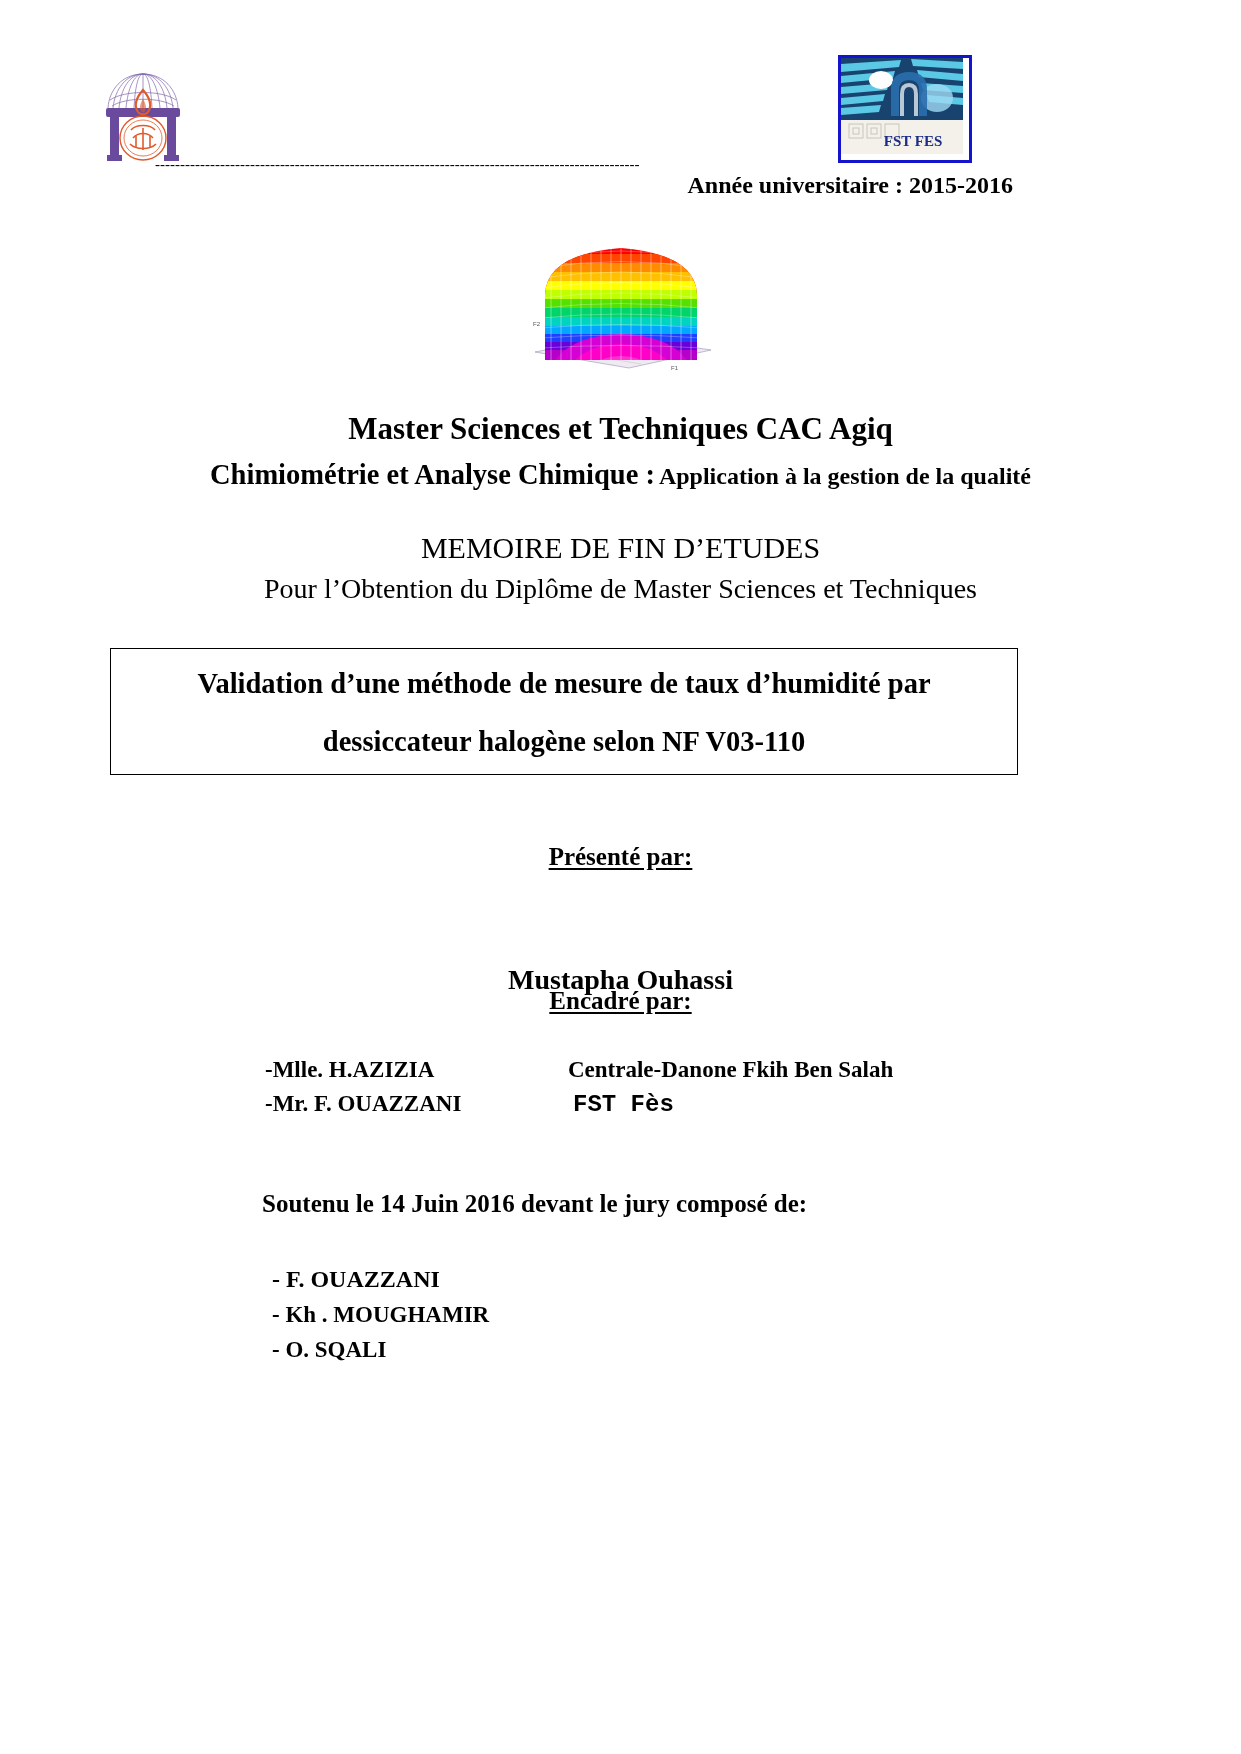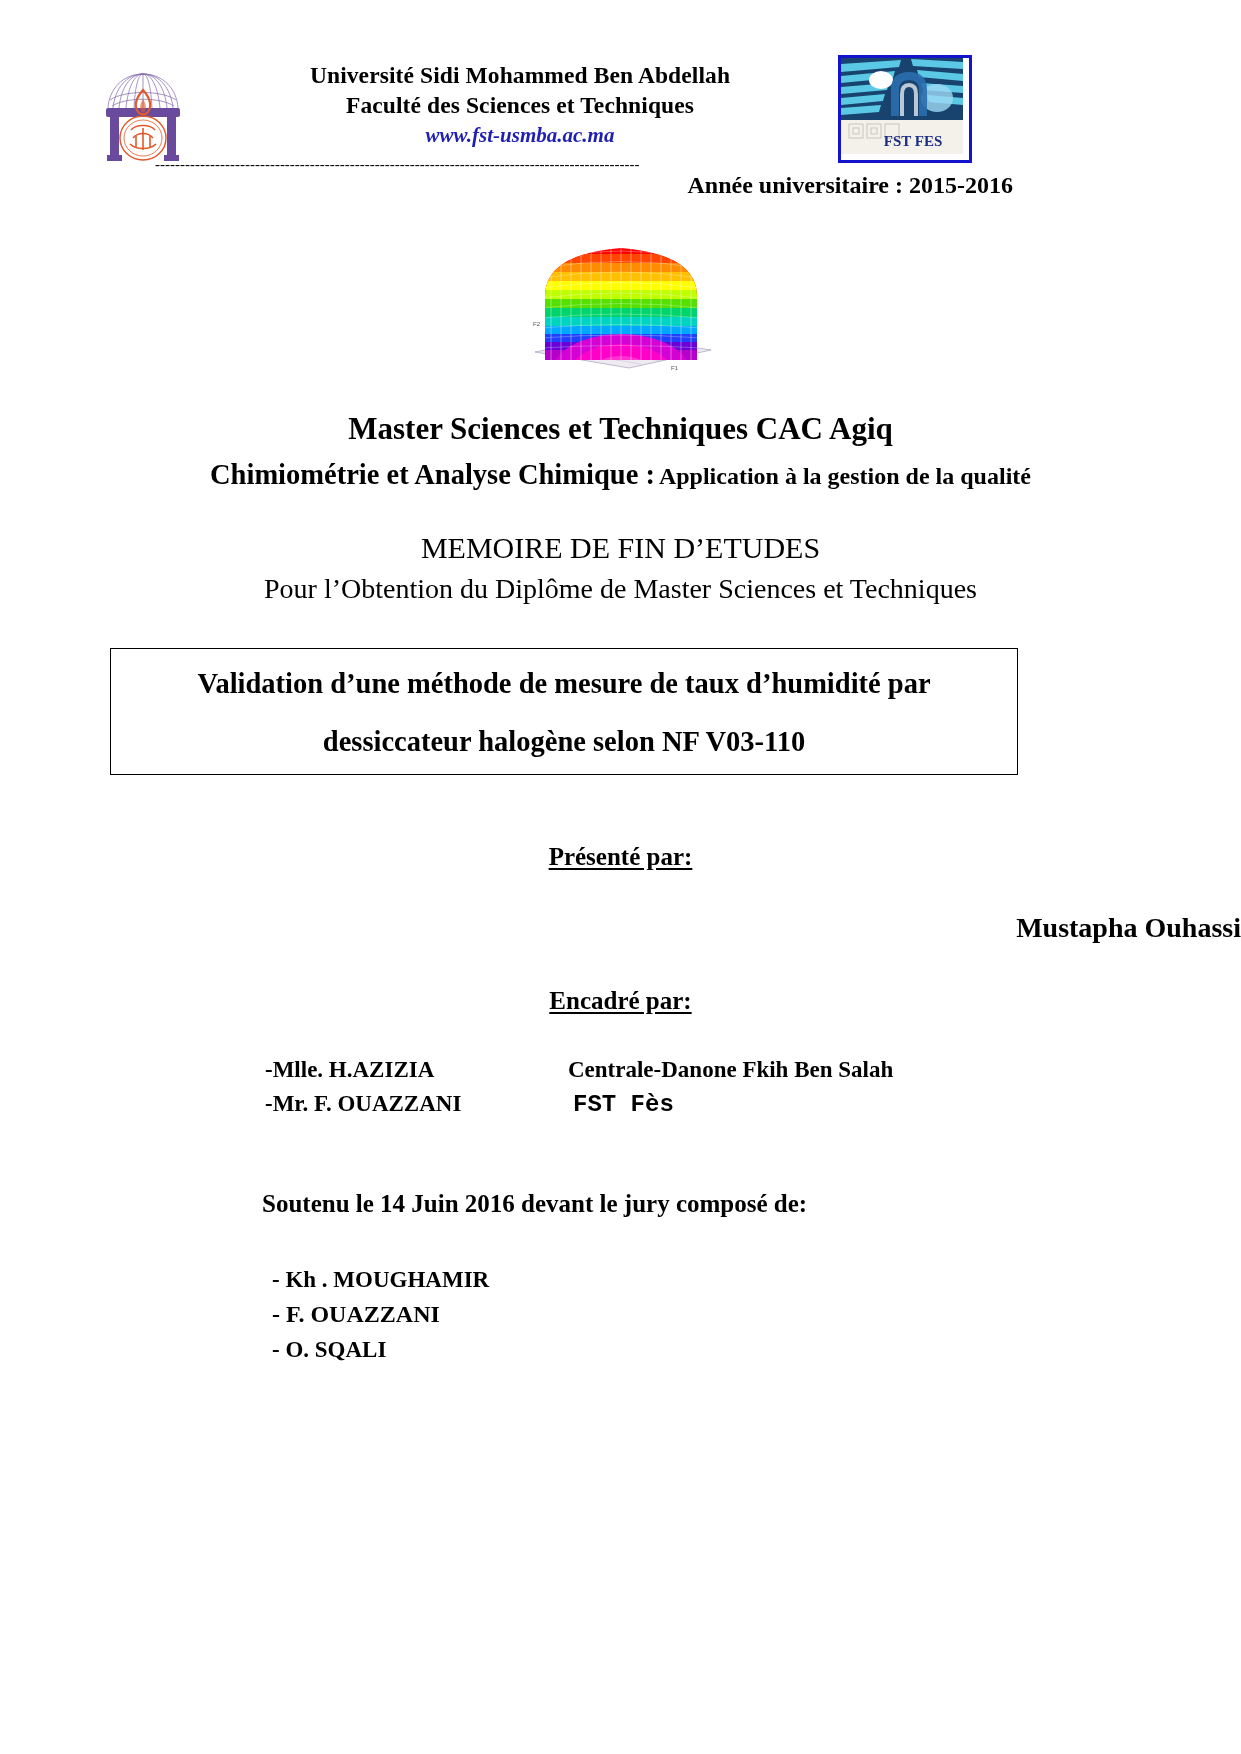--- a/index.html
+++ b/index.html
@@ -195,21 +195,21 @@
     font-size: 25px;
     text-decoration: underline;
     text-underline-offset: 3px;
   }
   .author-name {
     font-weight: bold;
     font-size: 28px;
   }
 
   .presente { top: 843px; }
-  .author    { top: 912px; text-align: right; }
+  .author    { top: 964px; }
   .encadre   { top: 987px; }
 
   
   .supervisors {
     position: absolute;
     left: 265px;
     top: 1057px;
     width: 760px;
   }
   .sup-row {
@@ -293,25 +293,20 @@
           <path d="M31 78 C 36 72 50 72 55 78"></path>
           <path d="M33 86 C 38 80 48 80 53 86"></path>
           <path d="M30 92 C 36 98 50 98 56 92"></path>
           <path d="M36 84 L 36 96"></path>
           <path d="M50 84 L 50 96"></path>
           <path d="M43 76 L 43 98"></path>
         </g>
       </svg>
     </div>
 
-    <div class="header-text">
-      <div class="header-line">Université Sidi Mohammed Ben Abdellah</div>
-      <div class="header-line">Faculté des Sciences et Techniques</div>
-      <div class="header-url">www.fst-usmba.ac.ma</div>
-    </div>
 
     <div class="logo-right">
       <svg width="122" height="96" viewBox="0 0 122 96">
         <rect x="0" y="0" width="122" height="96" fill="#ffffff"></rect>
         <rect x="0" y="0" width="122" height="62" fill="#18436f"></rect>
         <g fill="#5fd0ec" opacity="0.95">
           <polygon points="0,6 60,2 58,9 0,14"></polygon>
           <polygon points="0,18 54,13 52,20 0,25"></polygon>
           <polygon points="0,29 48,25 46,32 0,36"></polygon>
           <polygon points="0,40 44,36 42,43 0,47"></polygon>
@@ -449,18 +444,18 @@
     </div>
     <div class="sup-row r2">
       <span class="sup-name">-Mr. F. OUAZZANI</span>
       <span class="sup-aff">FST Fès</span>
     </div>
   </div>
 
   <div class="soutenu">Soutenu le 14  Juin 2016  devant le jury composé de:</div>
 
   <div class="jury">
+    <div class="jury-item first">- F. OUAZZANI</div>
     <div class="jury-item">- Kh . MOUGHAMIR</div>
-    <div class="jury-item first">- F. OUAZZANI</div>
     <div class="jury-item">- O. SQALI</div>
   </div>
 
 </div>
 
 </body></html>

